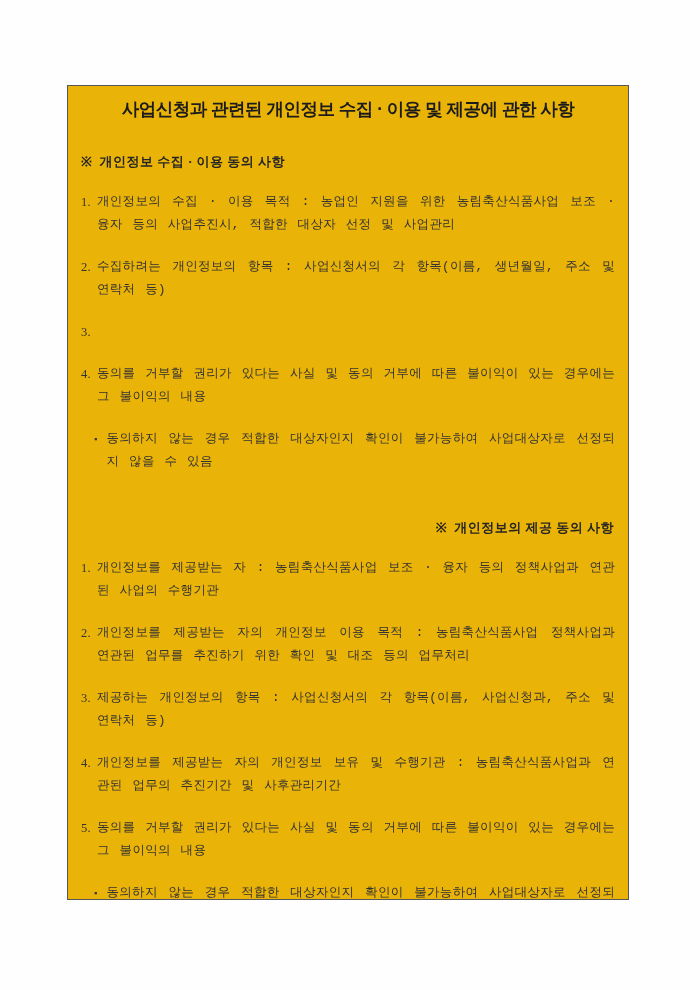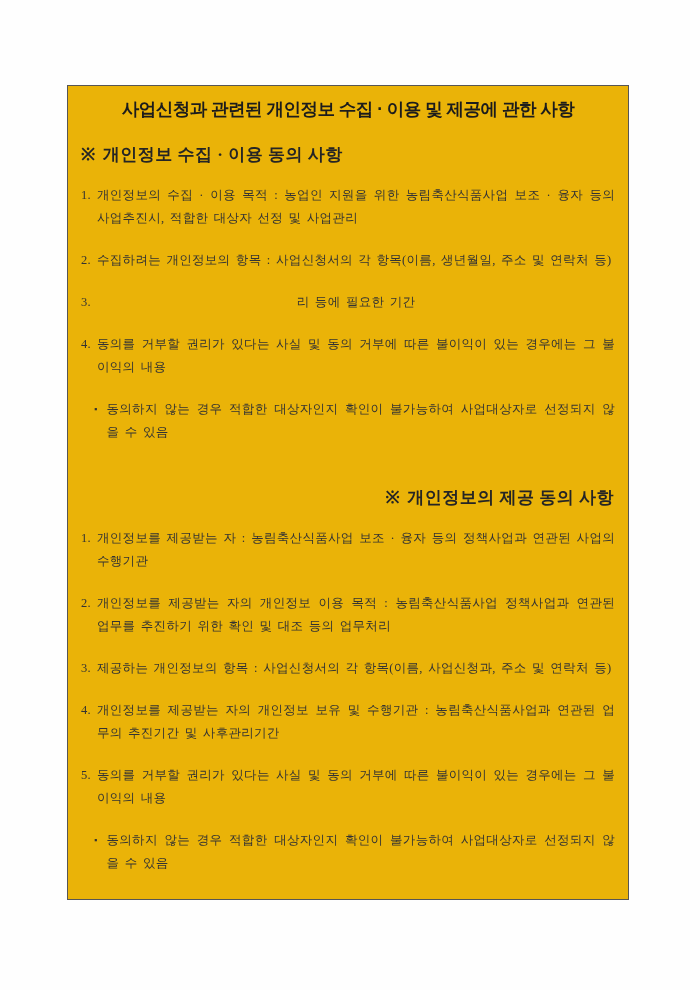--- a/index.html
+++ b/index.html
@@ -27,22 +27,22 @@
     margin: 11px 12px 0 12px;
     text-align: center;
     font-family: "Liberation Sans", "DejaVu Sans", sans-serif;
     font-weight: 700;
     font-size: 17.5px;
     line-height: 24px;
     letter-spacing: -0.5px;
     color: #1c1c1c;
   }
   .heading {
-    margin: 24px 14px 0 13px;
-    font-size: 17px;
+    margin: 31px 14px 0 13px;
+    font-size: 13px;
     font-weight: 700;
     line-height: 20px;
     letter-spacing: 0.5px;
     color: #252525;
   }
   .heading .marker { margin-right: 7px; }
   .heading2 { margin-top: 44px; text-align: right; }
   .item {
     display: flex;
     margin: 19px 13px 0 13px;
@@ -53,20 +53,21 @@
     color: #333;
   }
   .item .num {
     flex: 0 0 auto;
     padding-right: 6px;
     white-space: nowrap;
   }
   .item .txt {
     flex: 1 1 auto;
     text-align: justify;
+    font-family: Liberation Mono, monospace;
   }
   .cont-center {
     text-align: center;
   }
   .bullet {
     margin-left: 26px;
   }
   .bullet .bullet-marker {
     flex: 0 0 auto;
     padding-right: 9px;
@@ -93,21 +94,20 @@
       </div>
 
       <div class="item">
         <span class="num">2.</span>
         <div class="txt">수집하려는 개인정보의 항목 : 사업신청서의 각 항목(이름, 생년월일, 주소 및 연락처 등)</div>
       </div>
 
       <div class="item">
         <span class="num">3.</span>
         <div class="txt">
-          <div class="cont-center">리 등에 필요한 기간</div>
         </div>
       </div>
 
       <div class="item">
         <span class="num">4.</span>
         <div class="txt">동의를 거부할 권리가 있다는 사실 및 동의 거부에 따른 불이익이 있는 경우에는 그 불이익의 내용</div>
       </div>
 
       <div class="item bullet">
         <span class="bullet-marker">▪</span>

